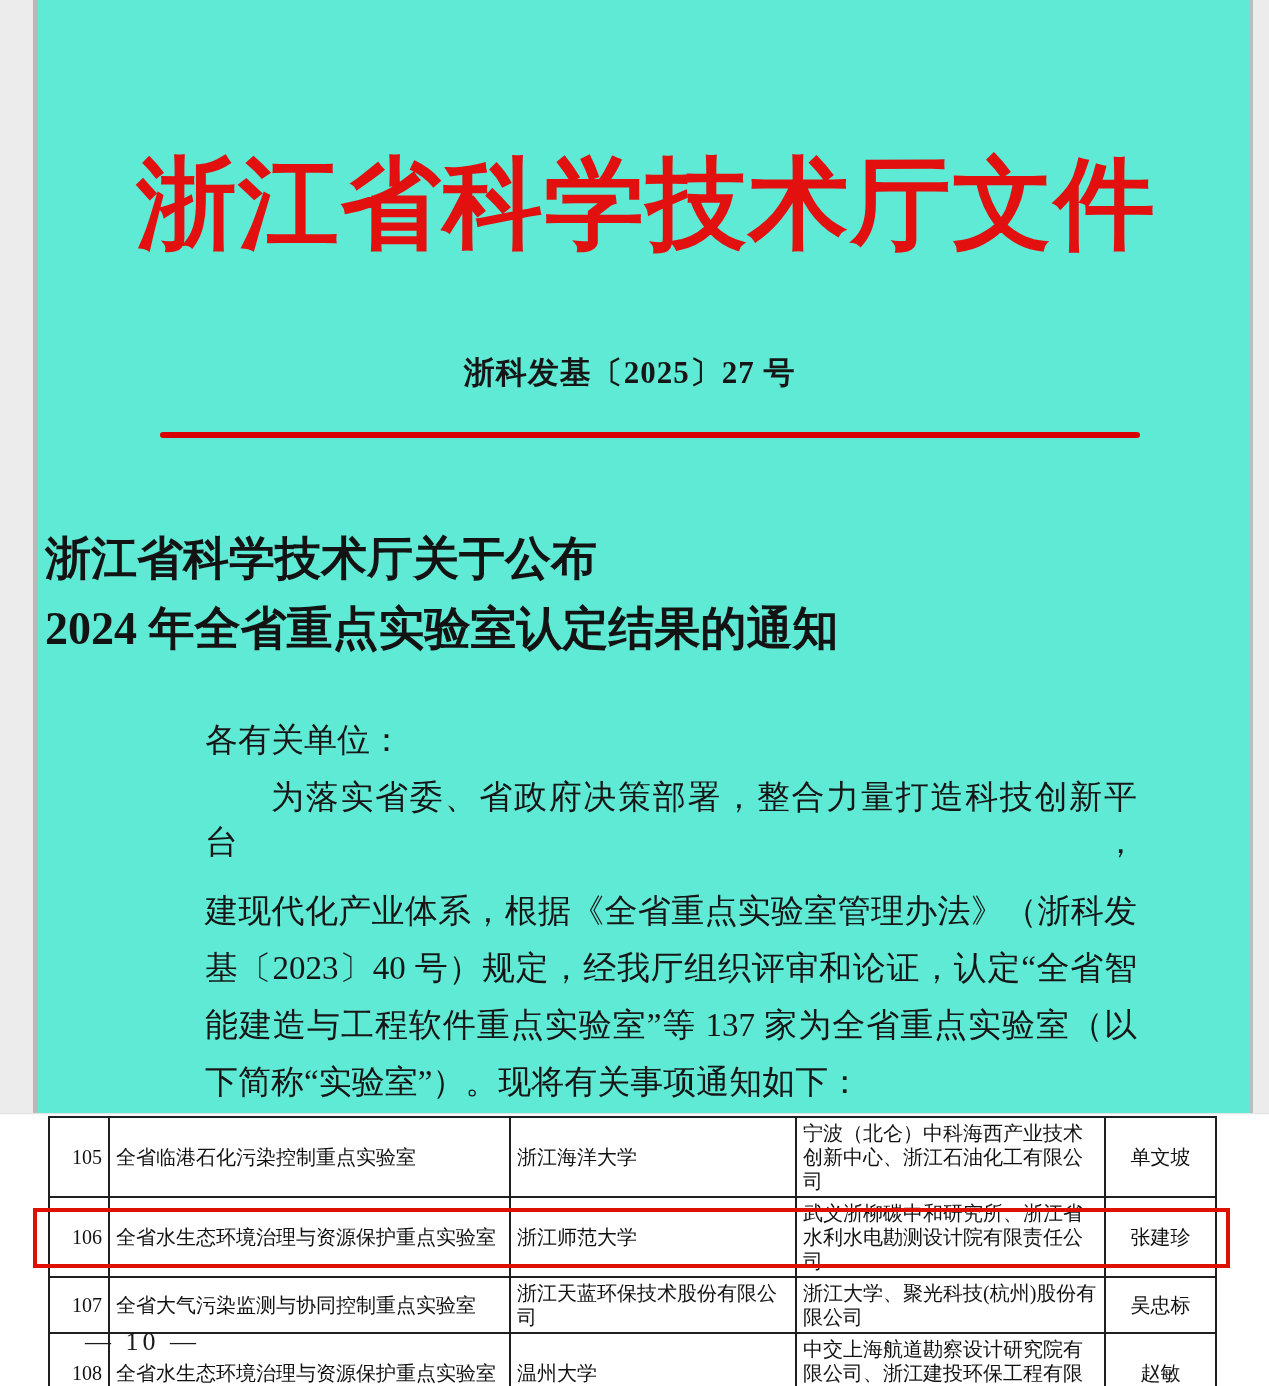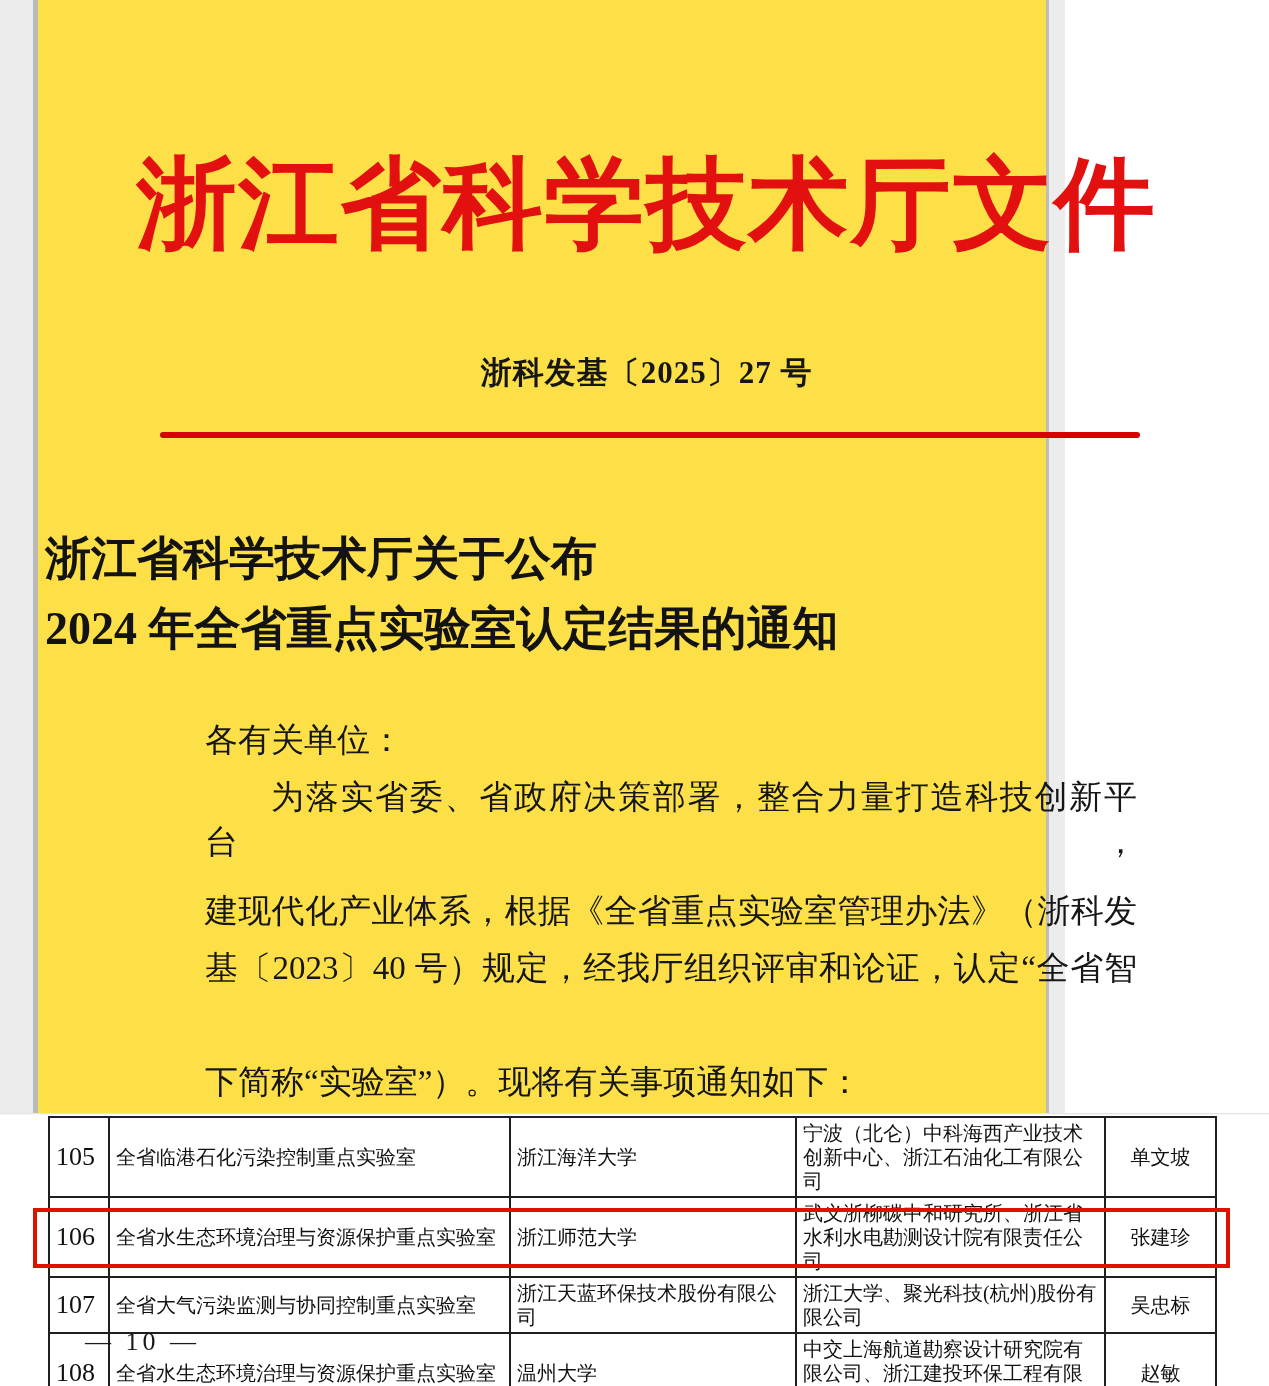--- a/index.html
+++ b/index.html
@@ -7,22 +7,22 @@
   .screenshot {
     position:relative;
     width:1269px; height:1386px;
     background:#ffffff;
     overflow:hidden;
     font-family:"Liberation Serif","DejaVu Serif",serif;
     color:#111;
   }
   
   .page-top {
-    position:absolute; left:0; top:0; width:1065px; height:1113px;
-    background:#fde047;
+    position:absolute; left:0; top:0; width:1269px; height:1113px;
+    background:#5eead4;
   }
   .edge-left {
     position:absolute; left:0; top:0; width:38px; height:1113px;
     background:#ececec;
     border-right:5px solid #b9b9b9;
   }
   .edge-right {
     position:absolute; right:0; top:0; width:19px; height:1113px;
     background:#ececec;
     border-left:3px solid #bdbdbd;
@@ -32,21 +32,21 @@
     background:linear-gradient(#dcdcdc,#ffffff);
   }
   .red-title {
     position:absolute; left:45px; top:138px; width:1203px;
     text-align:center;
     font-size:100px; font-weight:bold; letter-spacing:2px;
     color:#e31010;
     white-space:nowrap;
   }
   .doc-number {
-    position:absolute; left:45px; top:352px; width:1203px;
+    position:absolute; left:28px; top:352px; width:1203px;
     text-align:center;
     font-size:31px; font-weight:bold; letter-spacing:1px;
     color:#161616;
   }
   .red-rule {
     position:absolute; left:160px; top:432px; width:980px; height:6px;
     background:#d90000; border-radius:3px;
   }
   .subtitle {
     position:absolute; left:45px; width:1203px;
@@ -83,21 +83,21 @@
     font-size:20px; color:#111;
     font-family:"Liberation Serif","DejaVu Serif",serif;
   }
   table.lab-table td {
     border:2px solid #1f1f1f;
     vertical-align:middle;
     line-height:24px;
     padding:3px 6px;
     overflow:hidden;
   }
-  td.c-no { text-align:left; font-size:26px; }
+  td.c-no { text-align:right; font-size:20px; }
   td.c-lab { padding-left:14px; }
   td.c-host { padding-left:13px; }
   td.c-partners { padding-left:7px; }
   td.c-director { text-align:center; }
   tr.r-105 { height:49px; }
   tr.r-106 { height:47px; }
   tr.r-107 { height:50px; }
   tr.r-108 { height:47px; }
   .highlight-box {
     position:absolute; left:33px; top:93px;
@@ -125,20 +125,21 @@
     <div class="doc-number">浙科发基〔2025〕27 号</div>
     <div class="red-rule"></div>
 
     <div class="subtitle subtitle-1">浙江省科学技术厅关于公布</div>
     <div class="subtitle subtitle-2">2024 年全省重点实验室认定结果的通知</div>
 
     <div class="body-line bl-salutation">各有关单位：</div>
     <div class="body-line fill bl-1">为落实省委、省政府决策部署，整合力量打造科技创新平台，</div>
     <div class="body-line fill bl-3">建现代化产业体系，根据《全省重点实验室管理办法》（浙科发</div>
     <div class="body-line fill bl-4">基〔2023〕40 号）规定，经我厅组织评审和论证，认定“全省智</div>
+    <div class="body-line fill bl-5">能建造与工程软件重点实验室”等 137 家为全省重点实验室（以</div>
     <div class="body-line bl-6">下简称“实验室”）。现将有关事项通知如下：</div>
   </div>
 
   <div class="seam"></div>
 
   <div class="page-bottom">
     <table class="lab-table">
       <colgroup>
         <col style="width:60px">
           <col style="width:401px">

